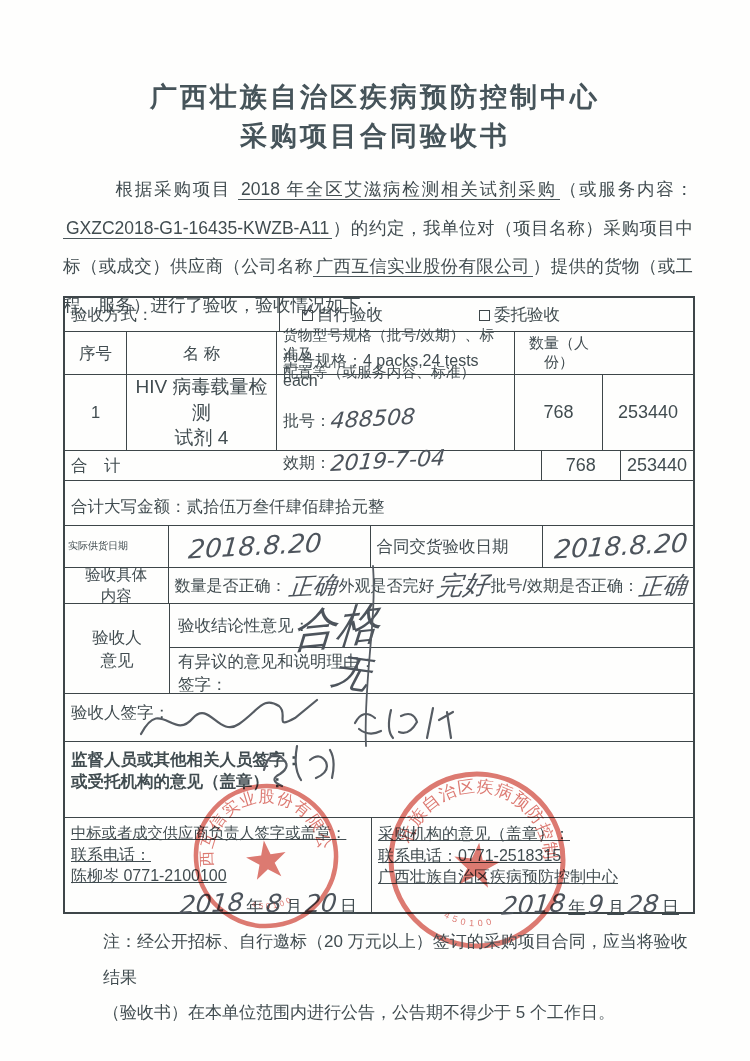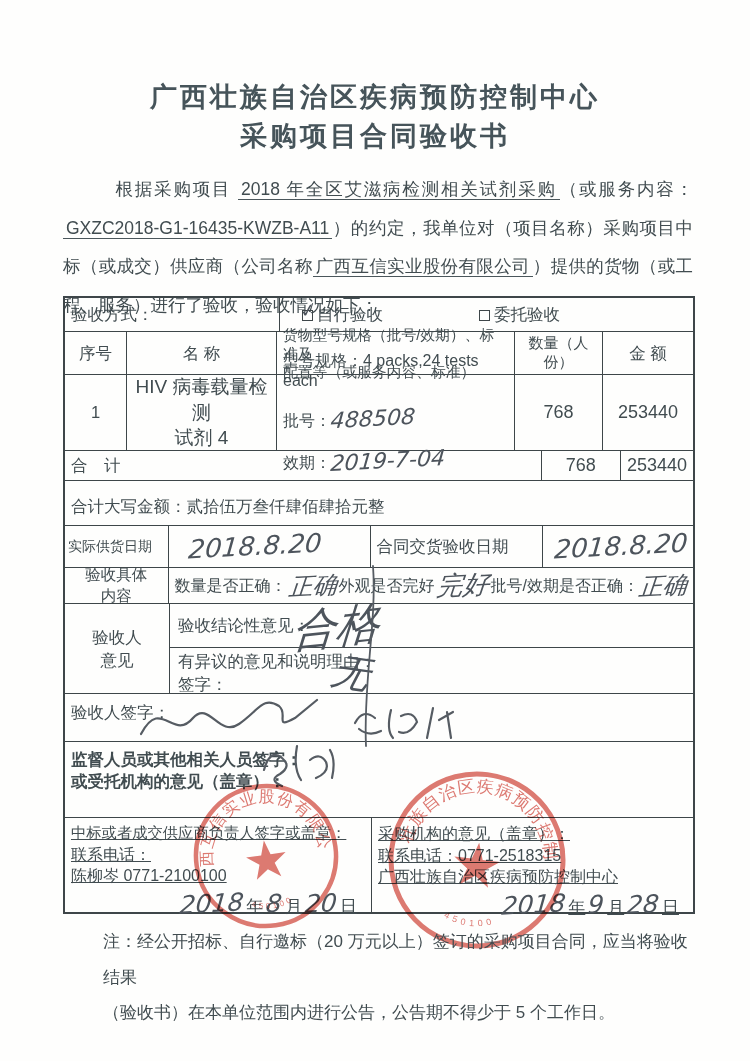--- a/index.html
+++ b/index.html
@@ -80,21 +80,20 @@
     </div>
 
     <div class="tr r2">
       <div class="td w62 c">序号</div>
       <div class="td w150 c">名 称</div>
       <div class="td w238 col spec-h">
         <span>货物型号规格（批号/效期）、标准及</span>
         <span>配置等（或服务内容、标准）</span>
       </div>
       <div class="td w88 c" style="font-size:15px;padding:0 2px;">数量（人份）</div>
-      <div class="td grow c">金 额</div>
     </div>
 
     <div class="tr r3">
       <div class="td w62 c">1</div>
       <div class="td w150 col c two-line" style="font-size:19px;">
         <span>HIV 病毒载量检测</span>
         <span>试剂 4</span>
       </div>
       <div class="td w238 spec-cell">
         <span>型号规格：4 packs,24 tests each</span>
@@ -109,21 +108,21 @@
       <div class="td w450">合　计</div>
       <div class="td w88 c" style="font-size:18px;">768</div>
       <div class="td grow c" style="font-size:18px;">253440</div>
     </div>
 
     <div class="tr r5">
       <div class="td grow" style="align-items:flex-end;padding-bottom:8px;">合计大写金额：贰拾伍万叁仟肆佰肆拾元整</div>
     </div>
 
     <div class="tr r6">
-      <div class="td w105" style="padding:0 3px;font-size:14px;">实际供货日期</div>
+      <div class="td w105" style="padding:0 3px;font-size:10px;">实际供货日期</div>
       <div class="td w202">
           <span class="hw" style="font-size:26px;margin-left:14px;">2018.8.20</span>
         </div>
       <div class="td w173">合同交货验收日期</div>
       <div class="td grow">
           <span class="hw" style="font-size:26px;margin-left:6px;">2018.8.20</span>
         </div>
     </div>
 
     <div class="tr r7">

